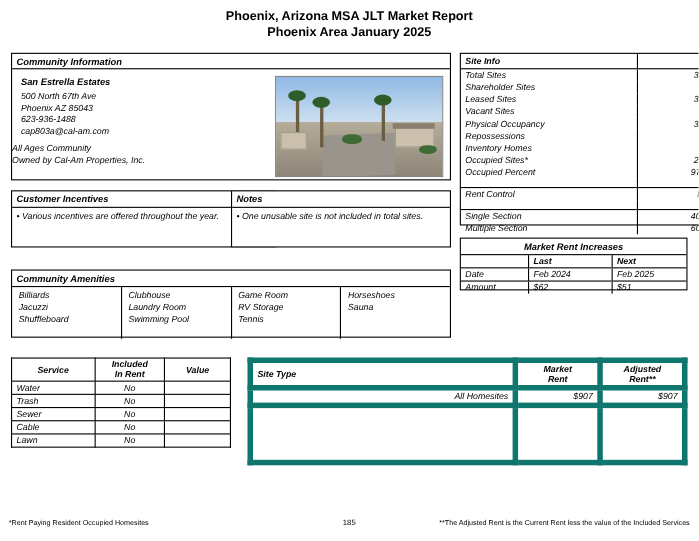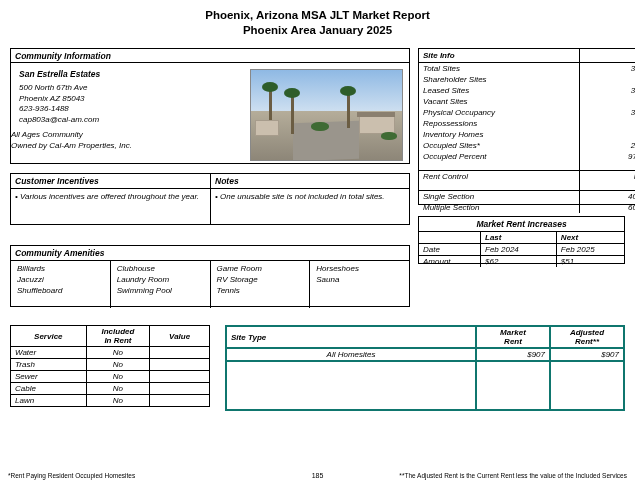--- a/index.html
+++ b/index.html
@@ -119,23 +119,23 @@
   .sv-table th, .sv-table td { border: 1px solid #000; padding: 1px 4px; }
   .sv-table th { font-weight: bold; text-align: center; font-size: 8px; }
   .sv-table td.name { text-align: left; width: 38%; }
   .sv-table td.inc { text-align: center; width: 32%; }
   .sv-table td.val { text-align: center; width: 30%; }
   .sv-table th.two-line { line-height: 9px; }
 
   
   #site-type { left: 225px; top: 325px; width: 400px; height: 73px; }
   .st-table { width: 100%; border-collapse: collapse; font-size: 8px; }
-  .st-table th, .st-table td { border: 2px solid #0f766e; padding: 1px 4px; }
+  .st-table th, .st-table td { border: 5px solid #0f766e; padding: 1px 4px; }
   .st-table th { font-weight: bold; text-align: center; line-height: 9px; }
-  .st-table td.name { text-align: center; }
+  .st-table td.name { text-align: right; }
   .st-table td.num { text-align: right; width: 64px; }
   .st-filler td { border-top: none; height: 45px; }
 
   
   .footer { position: absolute; bottom: 8px; left: 0; width: 635px; height: 12px;
     font-size: 6.5px; }
   .footer .left { position: absolute; left: 8px; top: 0; }
   .footer .center { position: absolute; left: 0; top: 0; width: 635px;
     text-align: center; font-size: 7px; }
   .footer .right { position: absolute; right: 8px; top: 0; }

